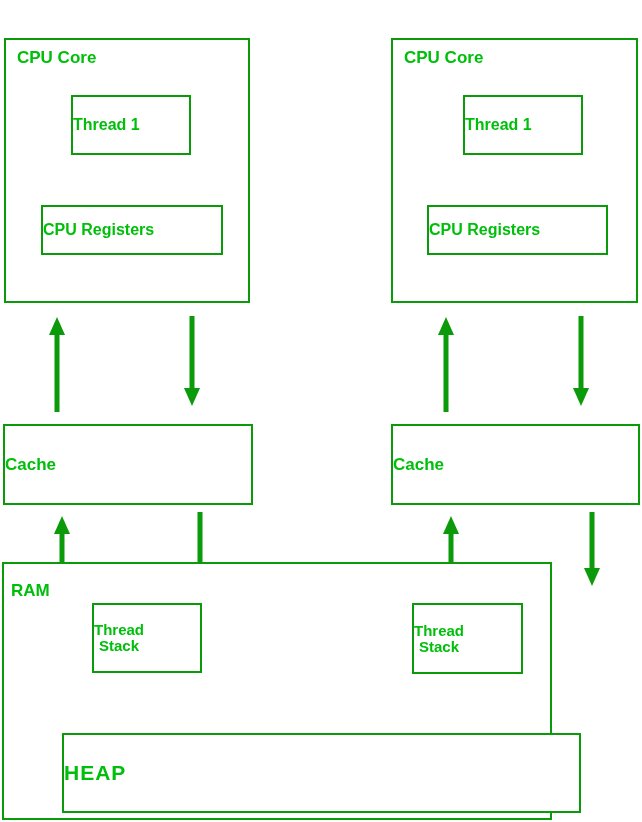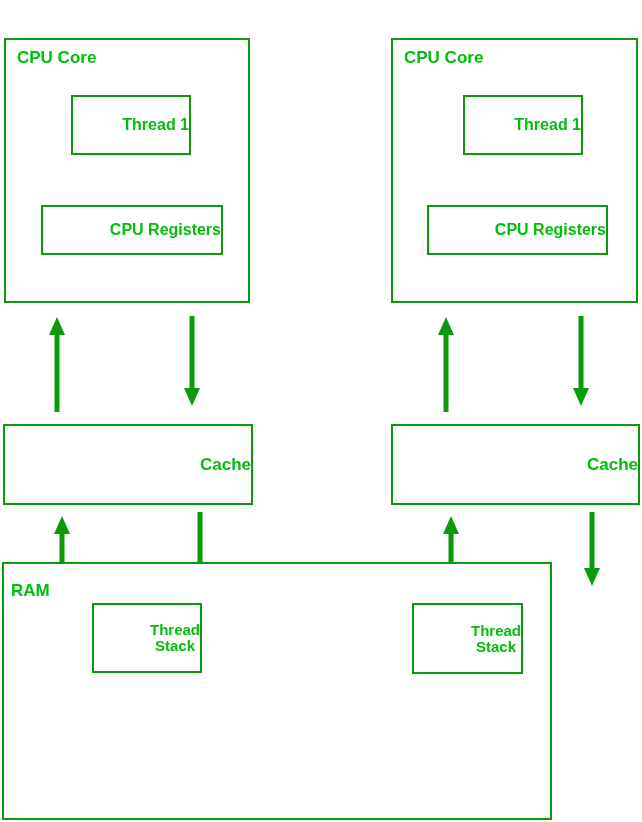--- a/index.html
+++ b/index.html
@@ -20,21 +20,21 @@
     position:absolute;
     box-sizing:border-box;
     border:2px solid var(--line);
     background:var(--background);
     color:var(--text);
     font-weight:bold;
   }
   .center{
     display:flex;
     align-items:center;
-    justify-content:flex-end;
+    justify-content:flex-start;
     text-align:center;
   }
   .corner-label{
     position:absolute;
     left:11px;top:8px;
     font-size:17px;
     font-weight:bold;
     color:var(--text);
     white-space:nowrap;
   }
@@ -108,15 +108,18 @@
   <div class="box" style="left:2px;top:528px;width:550px;height:258px;">
     <div class="corner-label" style="left:7px;top:17px;">RAM</div>
     <div class="box center" style="left:88px;top:39px;width:110px;height:70px;">
       <span class="stack-text">Thread
 Stack</span>
     </div>
     <div class="box center" style="left:408px;top:39px;width:111px;height:71px;">
       <span class="stack-text">Thread
 Stack</span>
     </div>
+    <div class="box center" style="left:58px;top:169px;width:519px;height:80px;">
+      <span class="heap-text">HEAP</span>
+    </div>
   </div>
 
 </div>
 
 </body></html>

